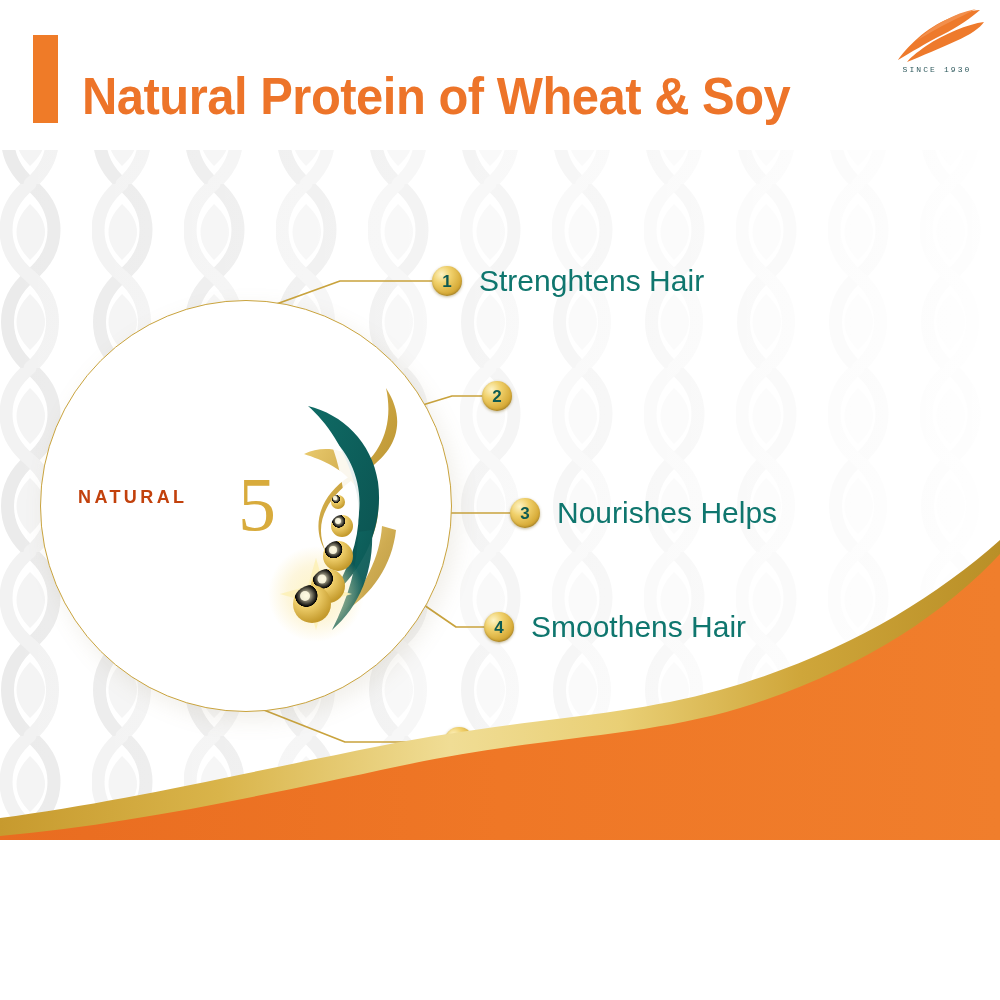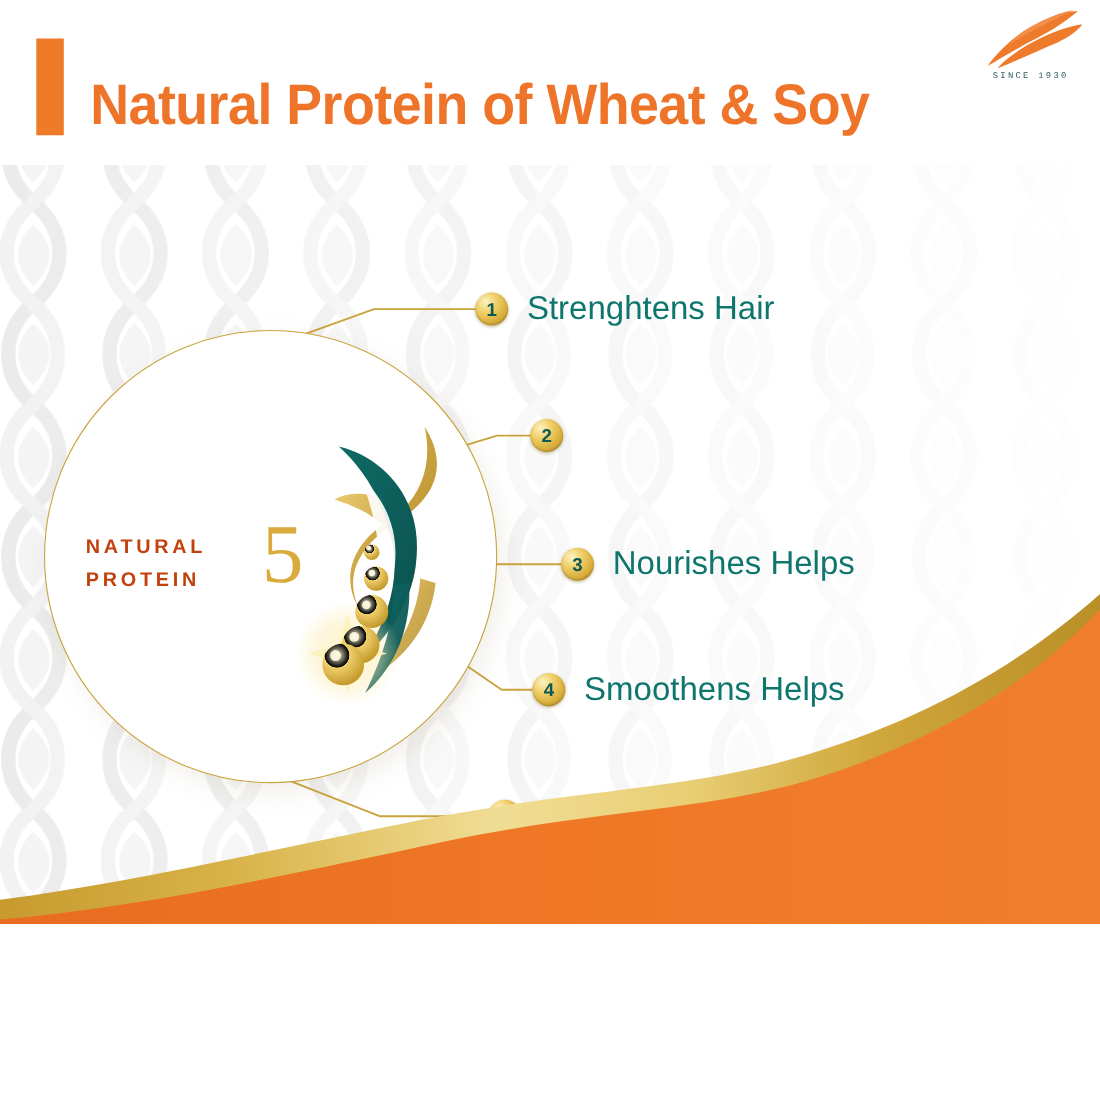--- a/index.html
+++ b/index.html
@@ -246,21 +246,20 @@
     <circle cx="44" cy="224" r="19" fill="url(#drop)"></circle>
     <circle cx="67" cy="118" r="2.2" fill="#fffbe3" opacity="0.9"></circle>
     <circle cx="70" cy="141" r="3" fill="#fffbe3" opacity="0.9"></circle>
     <circle cx="65" cy="170" r="4" fill="#fffbe3" opacity="0.9"></circle>
     <circle cx="54" cy="199" r="4.5" fill="#fffbe3" opacity="0.9"></circle>
     <circle cx="37" cy="216" r="5" fill="#fffbe3" opacity="0.9"></circle>
   </svg>
 
   <div id="tech-text">
     <span class="l1">NATURAL</span>
-    <span class="l2">PROTEIN</span>
   </div>
   <div id="tech-five">5</div>
 
   <div class="benefit-row" style="left:432px; top:258px;">
     <div class="badge">
       <span>1</span>
     </div>
     <div class="benefit-label">Strenghtens Hair</div>
   </div>
 
@@ -274,21 +273,21 @@
     <div class="badge">
       <span>3</span>
     </div>
     <div class="benefit-label">Nourishes Helps</div>
   </div>
 
   <div class="benefit-row" style="left:484px; top:604px;">
     <div class="badge">
       <span>4</span>
     </div>
-    <div class="benefit-label">Smoothens Helps</div>
+    <div class="benefit-label">Smoothens Hair</div>
   </div>
 
   <div class="benefit-row" style="left:444px; top:719px;">
     <div class="badge">
       <span>5</span>
     </div>
   </div>
 
   <svg id="waves" viewBox="0 0 1000 300" preserveAspectRatio="none" xmlns="http://www.w3.org/2000/svg">
     <defs>

